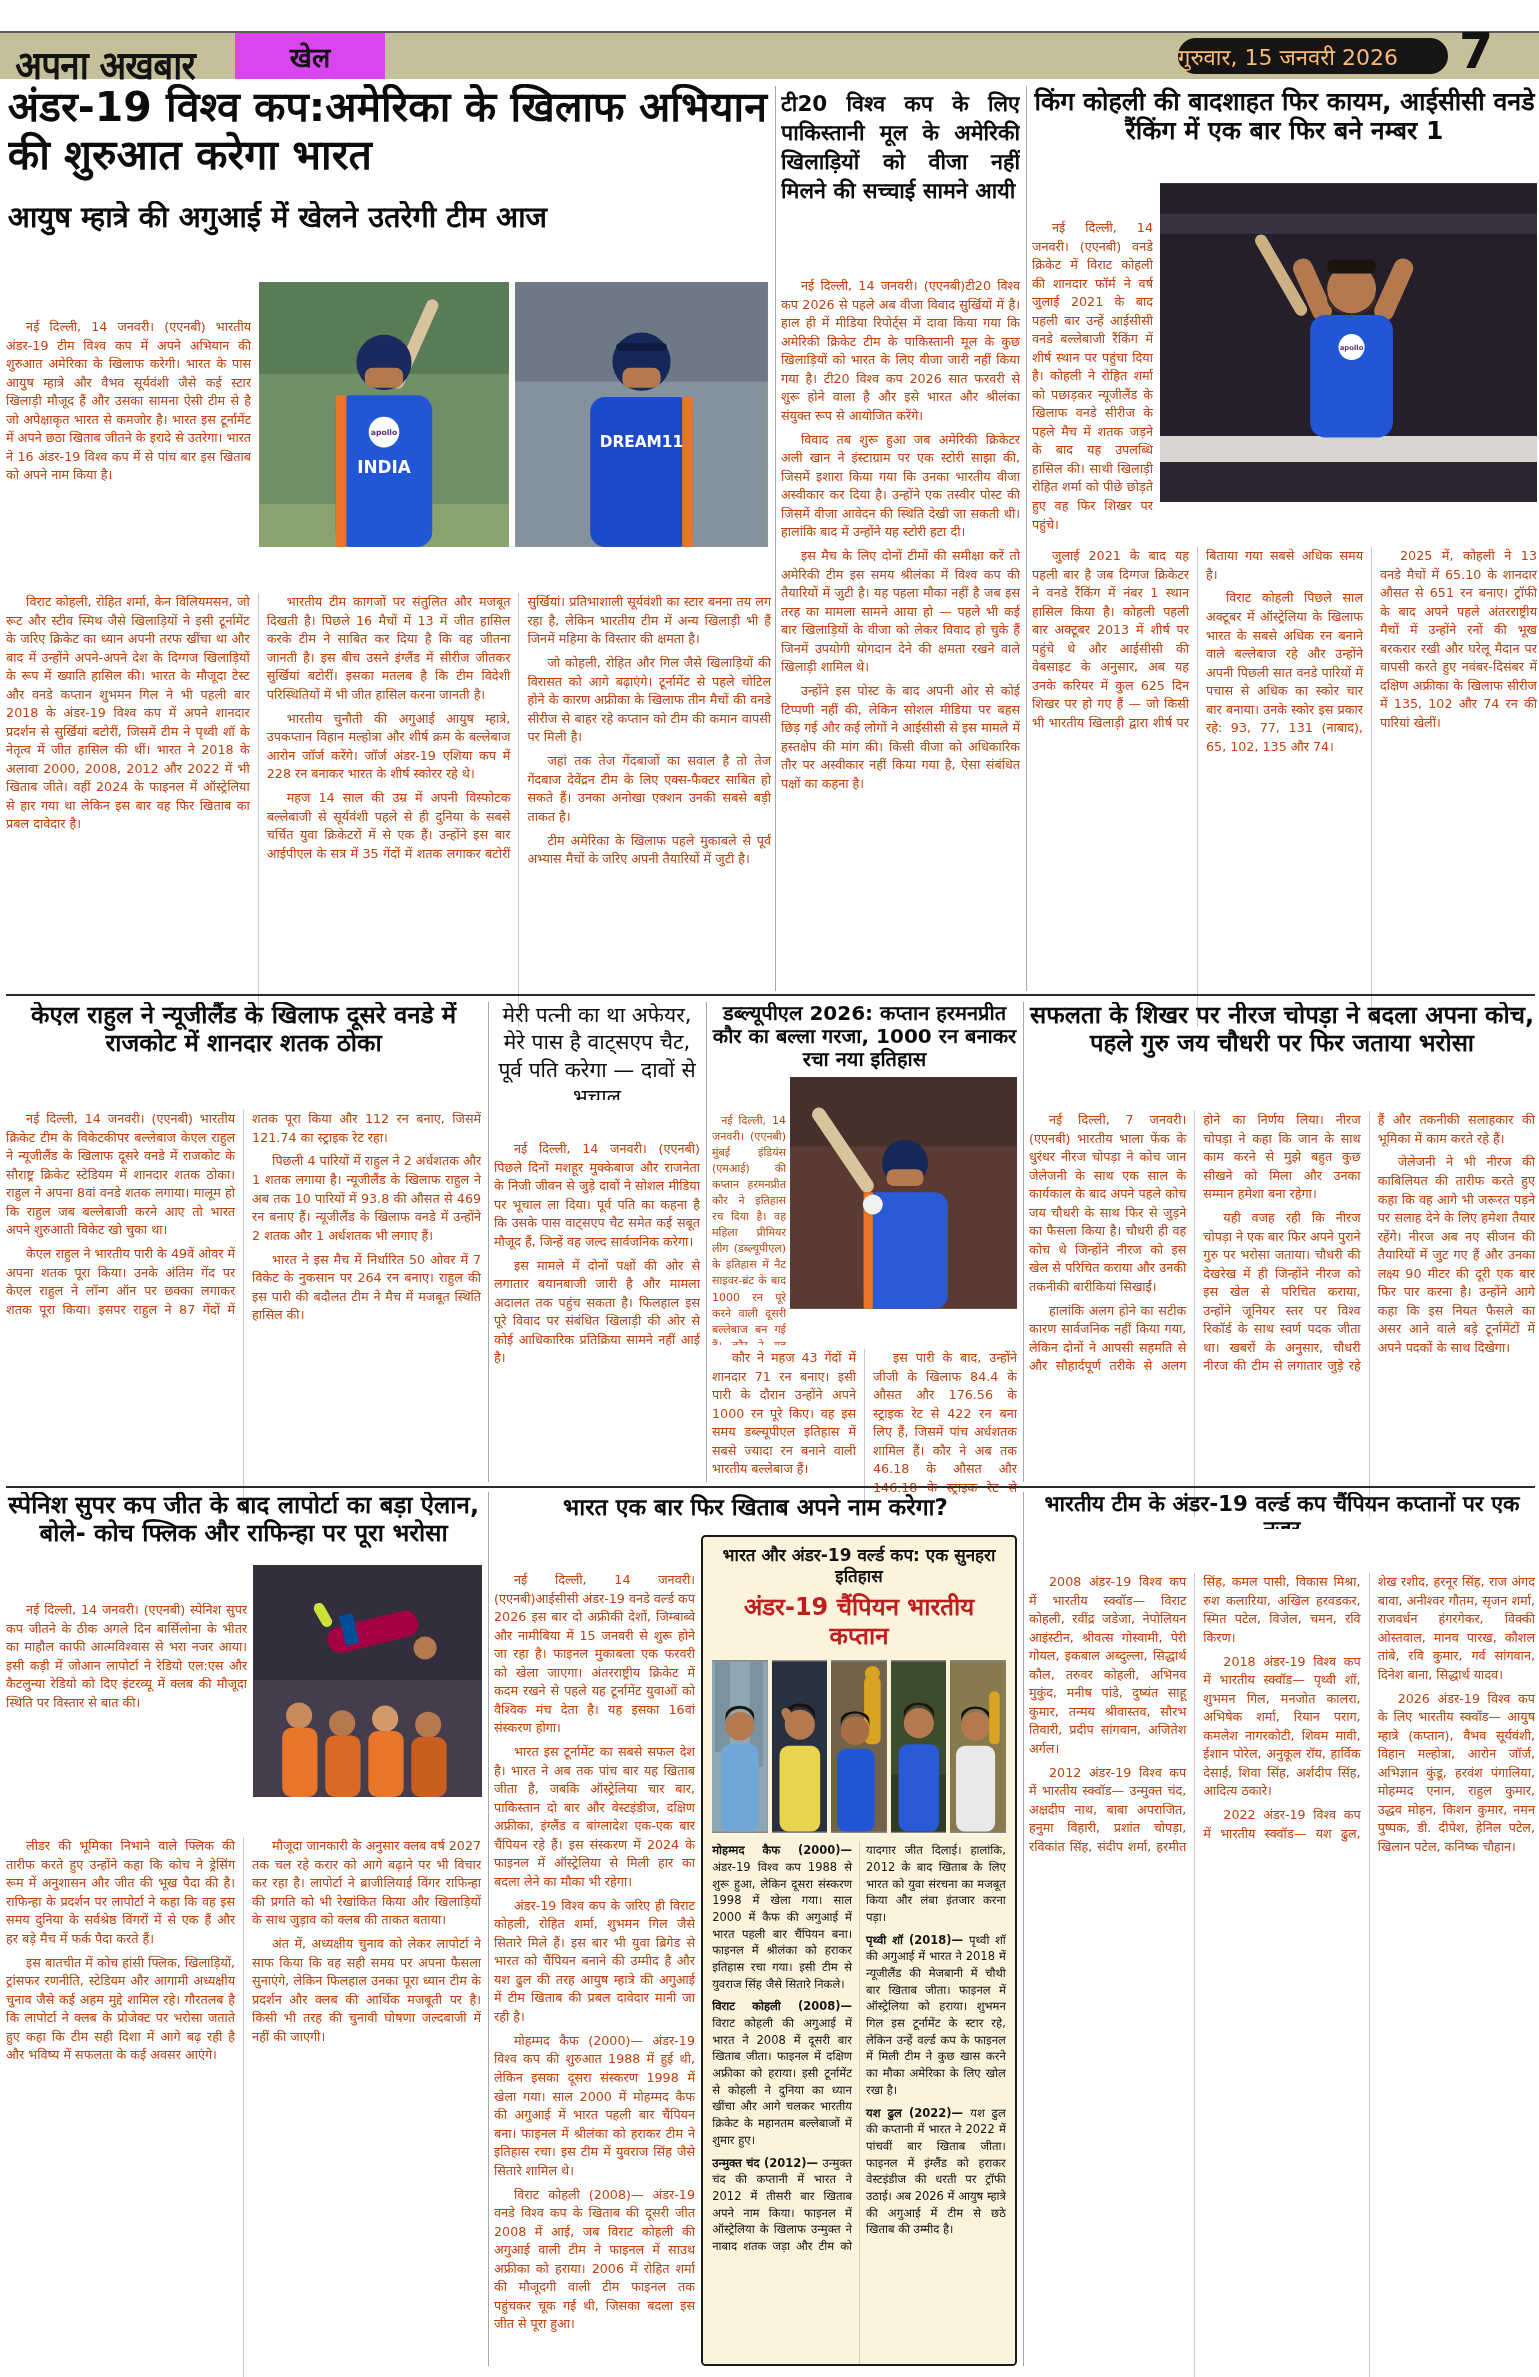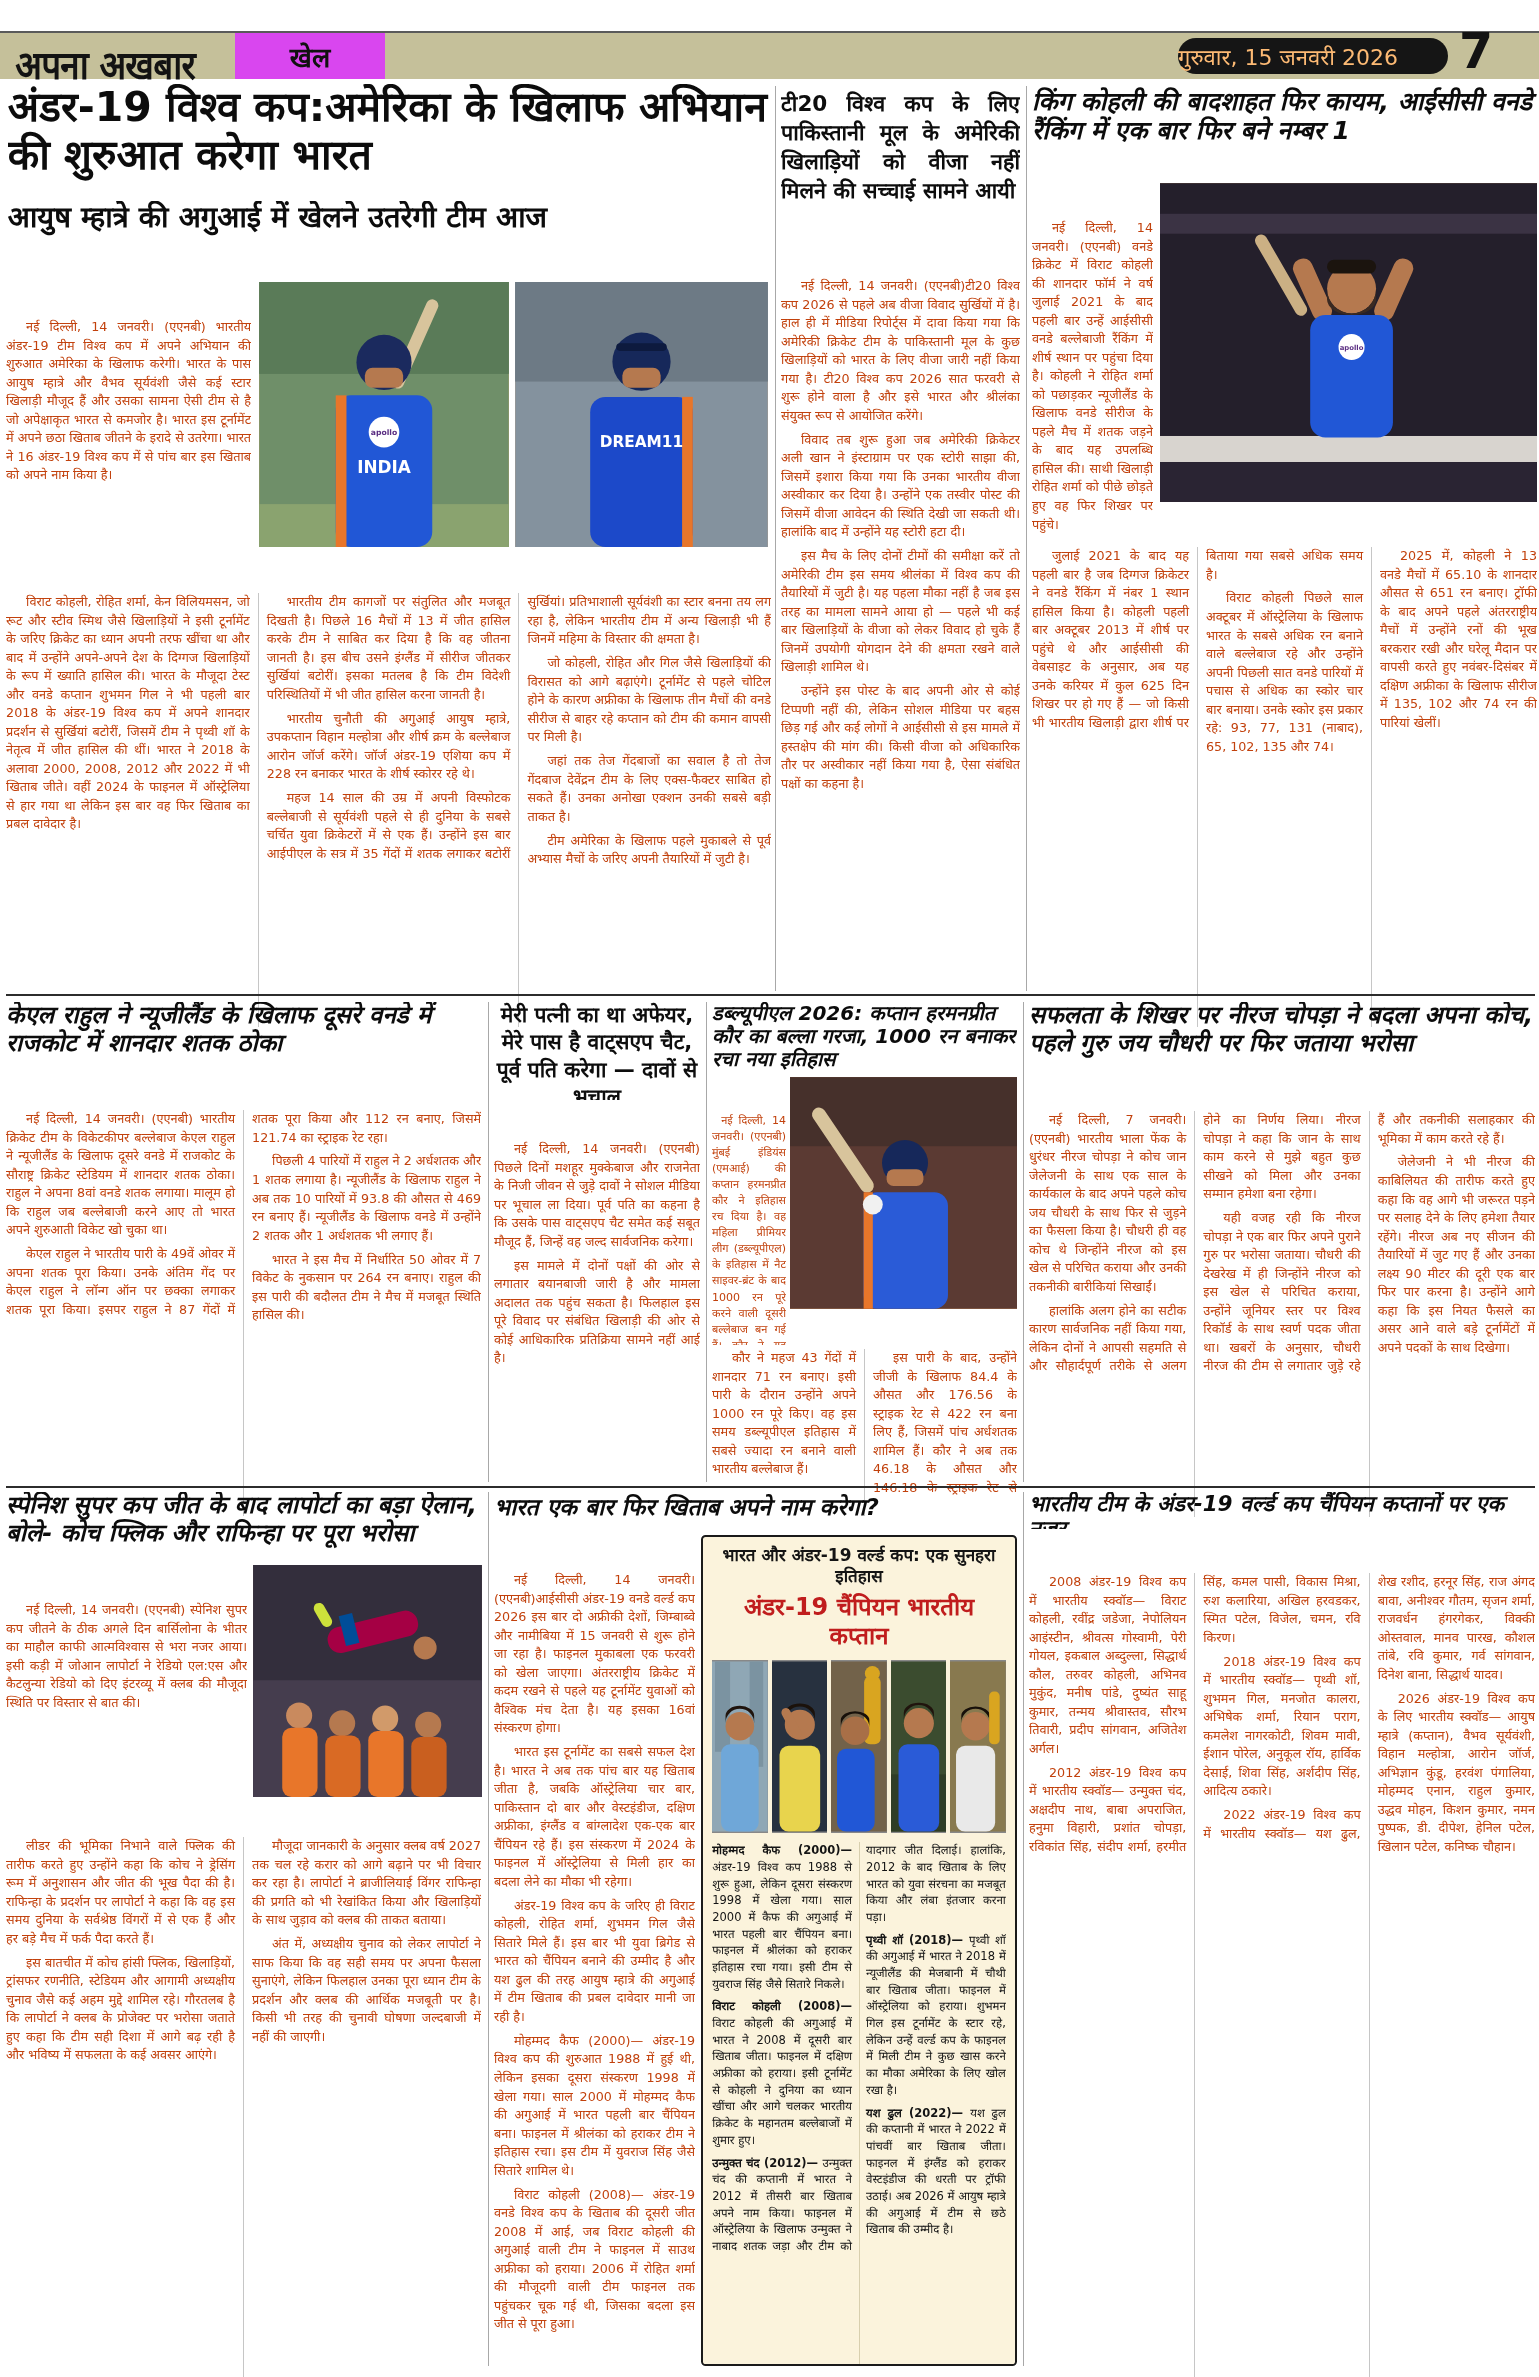--- a/index.html
+++ b/index.html
@@ -6,40 +6,40 @@
   #page{position:relative;width:1540px;height:2377px;background:#ffffff;overflow:hidden;
         font-family:"DejaVu Sans","Liberation Sans",sans-serif;color:#141414;}
   .abs{position:absolute;}
   .hairline{background:#5a5a5a;}
   .band{background:#c5c09a;}
   .masthead{font-size:35px;font-weight:800;letter-spacing:-0.8px;transform:scaleY(1.12);transform-origin:left center;color:#131313;white-space:nowrap;}
   .section-box{background:#d946ef;display:flex;align-items:center;justify-content:center;font-size:27px;font-weight:800;color:#111;}
   .date-pill{background:#151515;border-radius:20px;color:#fdba74;display:flex;align-items:center;justify-content:flex-start;font-size:22px;font-weight:400;}
   .pageno{font-size:49px;font-weight:800;color:#131313;}
   .headline{font-weight:800;color:#0c0c0c;line-height:1.16;}
-  .center{font-style:italic;}
+  .center{text-align:center;}
   .body-text{font-size:12.7px;line-height:1.46;text-align:justify;color:#c2410c;overflow:hidden;margin-top:36px;}
   .body-text p{margin:0 0 5.4px 0;text-indent:20px;}
   .cols-2{column-count:2;column-gap:17px;column-rule:0.8px solid #c6c6c6;}
   .cols-3{column-count:3;column-gap:17px;column-rule:0.8px solid #c6c6c6;}
   .vdiv{width:0.8px;background:#a8a8a8;}
   .hdiv{height:1.5px;background:#2c2c2c;}
   .boldlead{font-weight:800;font-size:21.5px;line-height:1.35;text-align:justify;color:#0d0d0d;}
   .photo{position:absolute;overflow:hidden;background:#fdba74;}
   .photo svg{display:block;width:100%;height:100%;}
   .u19-box{background:#fbf3dc;border:2.3px solid #1a1a1a;border-radius:4.6px;box-sizing:border-box;padding:7.7px 9.2px;overflow:hidden;}
   .box-title{font-size:17px;font-weight:800;text-align:center;color:#141414;line-height:1.25;}
   .box-red{font-size:24px;font-weight:800;text-align:center;color:#c01d1d;line-height:1.2;margin-top:6.1px;}
   .strip{display:flex;gap:3.8px;margin-top:9.2px;}
   .strip .shot{flex:1;height:173px;overflow:hidden;background:#888;}
   .strip svg{display:block;width:100%;height:100%;}
   .box-entries{margin-top:9.2px;font-size:11.5px;line-height:1.45;text-align:justify;column-count:2;column-gap:14px;column-rule:0.8px solid #d8cfae;overflow:hidden;height:546px;}
   .box-entries p{margin:0 0 6.1px 0;}
   .box-entries b{font-weight:800;}
-  .teaser-head{font-weight:700;font-size:21px;line-height:1.3;text-align:center;color:#0d0d0d;}
+  .teaser-head{font-weight:400;font-size:21px;line-height:1.3;text-align:center;color:#0d0d0d;}
 </style>
 </head>
 <body>
 
 <div id="page">
 
   <div class="abs hairline" style="left:0;top:31px;width:1540px;height:2.3px;"></div>
   <div class="abs band" style="left:0;top:33px;width:1540px;height:46px;"></div>
   <div class="abs masthead" style="left:15.3px;top:40px;">अपना अखबार</div>
   <div class="abs section-box" style="left:235px;top:33px;width:150px;height:46px;">

